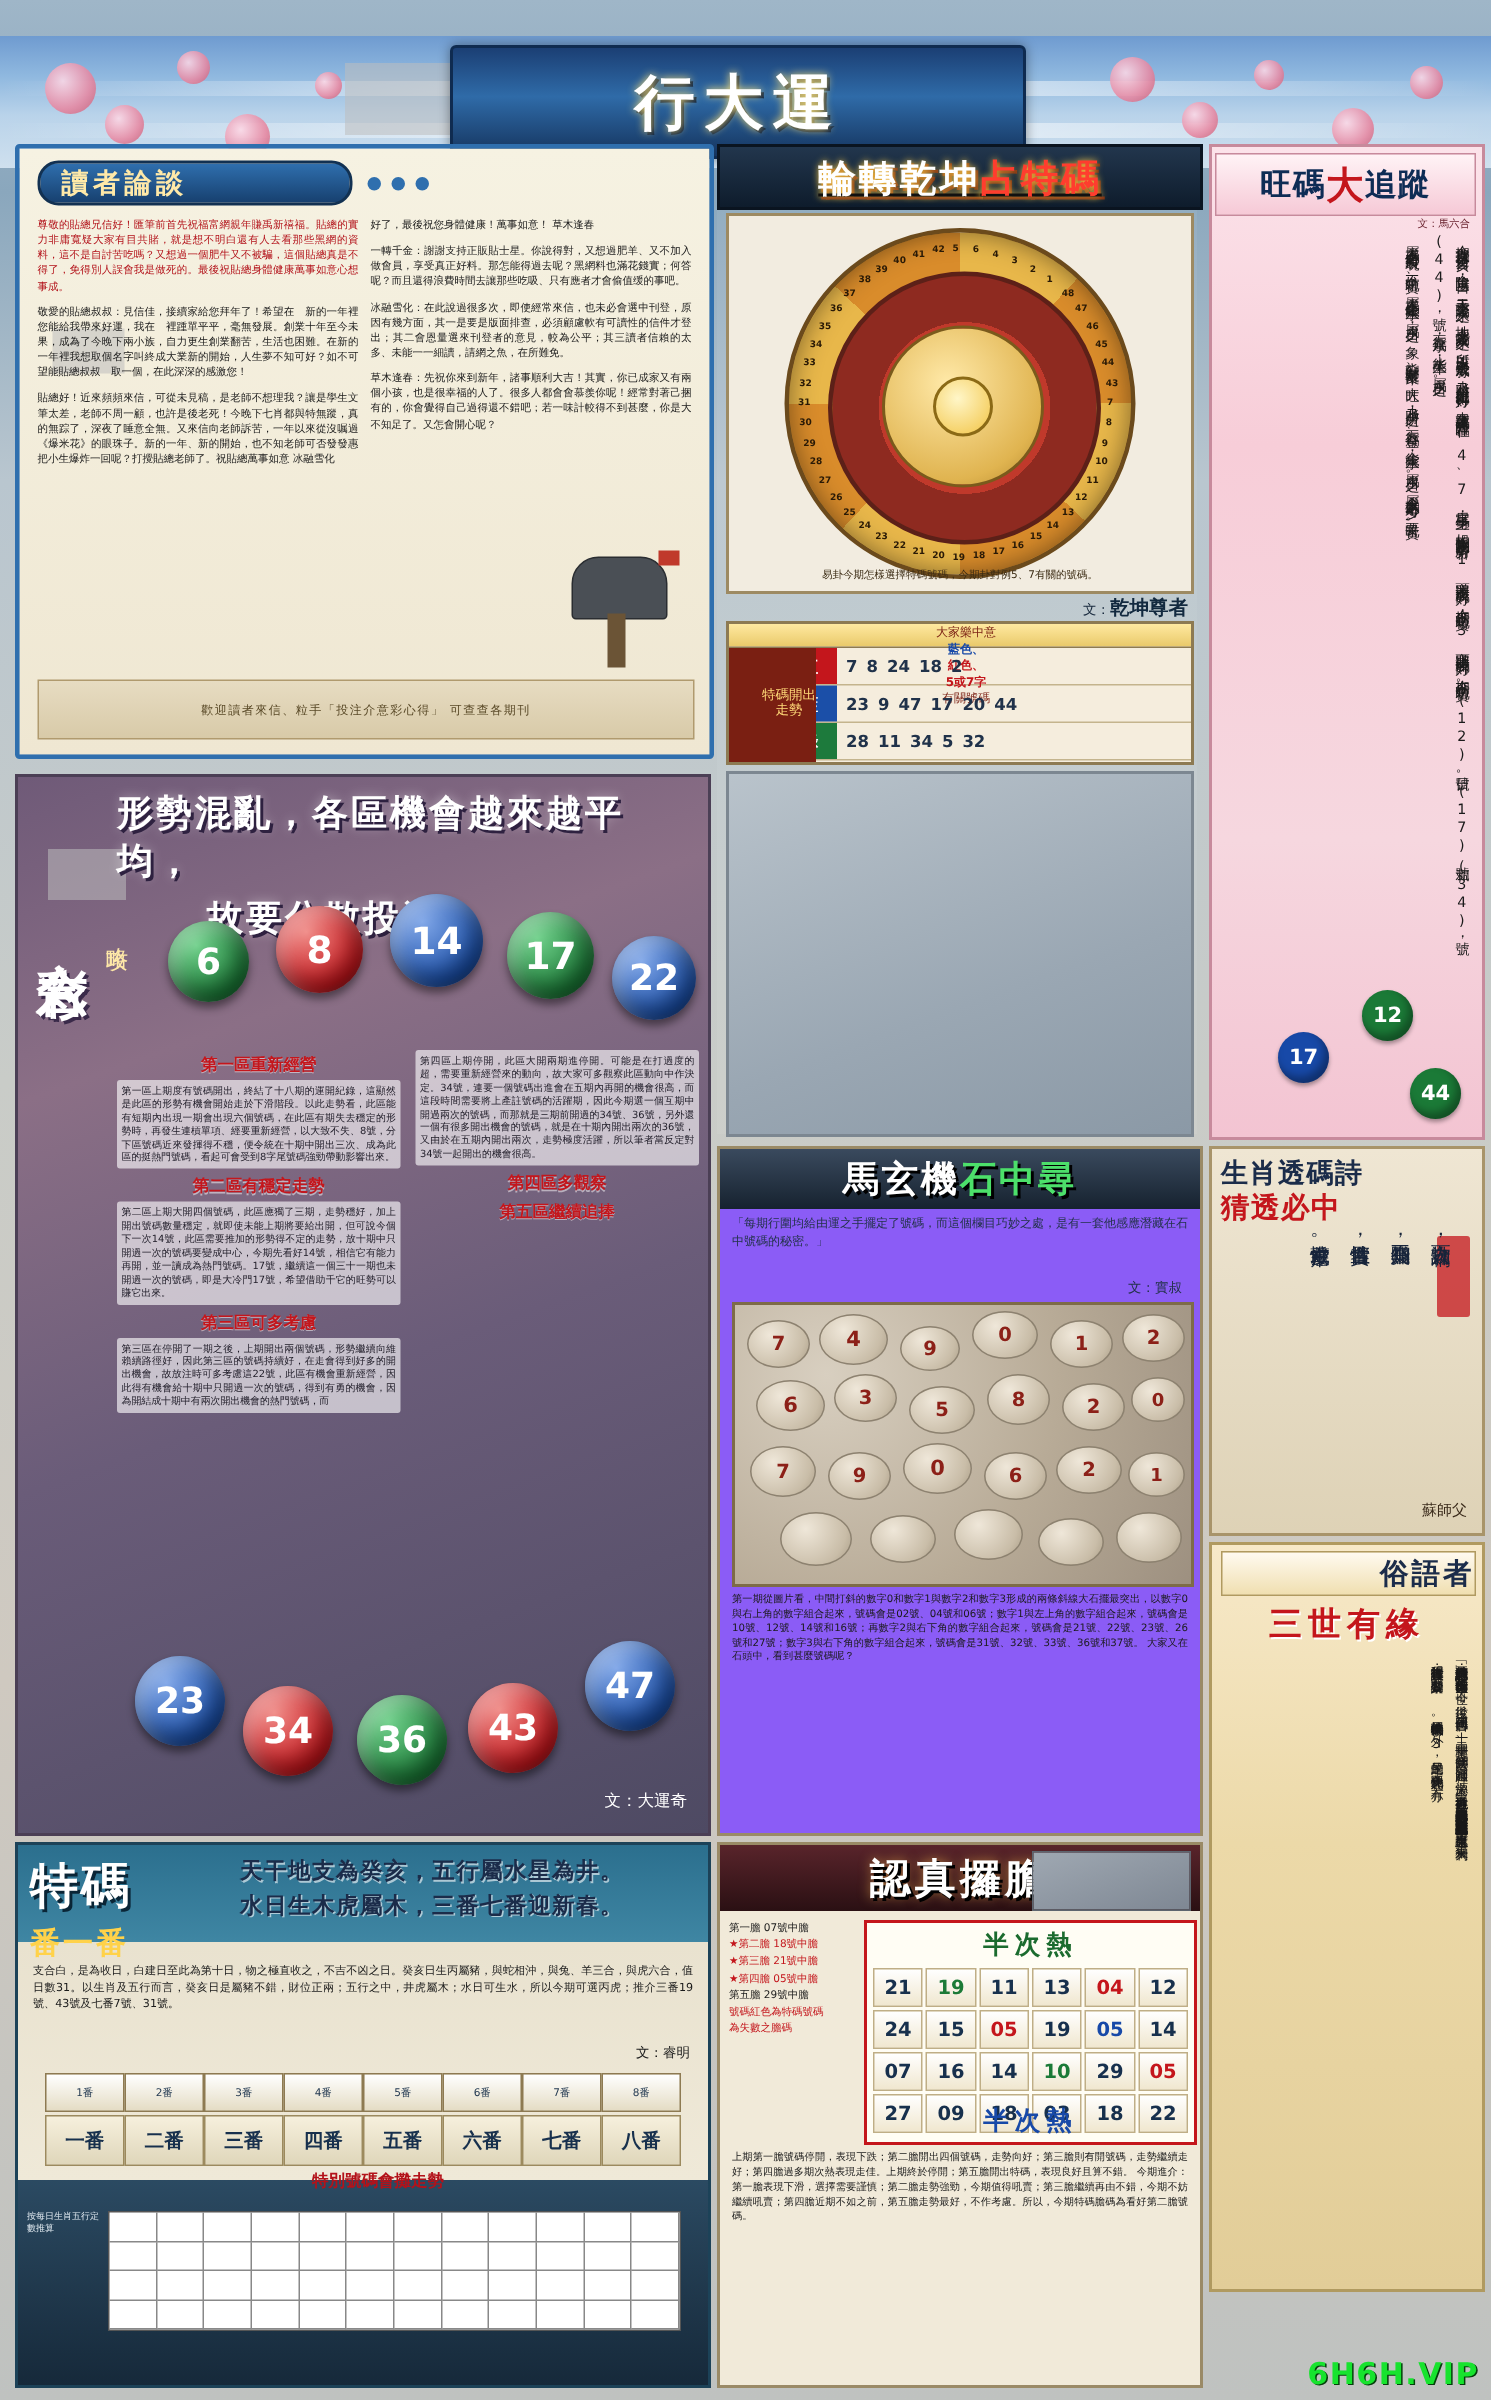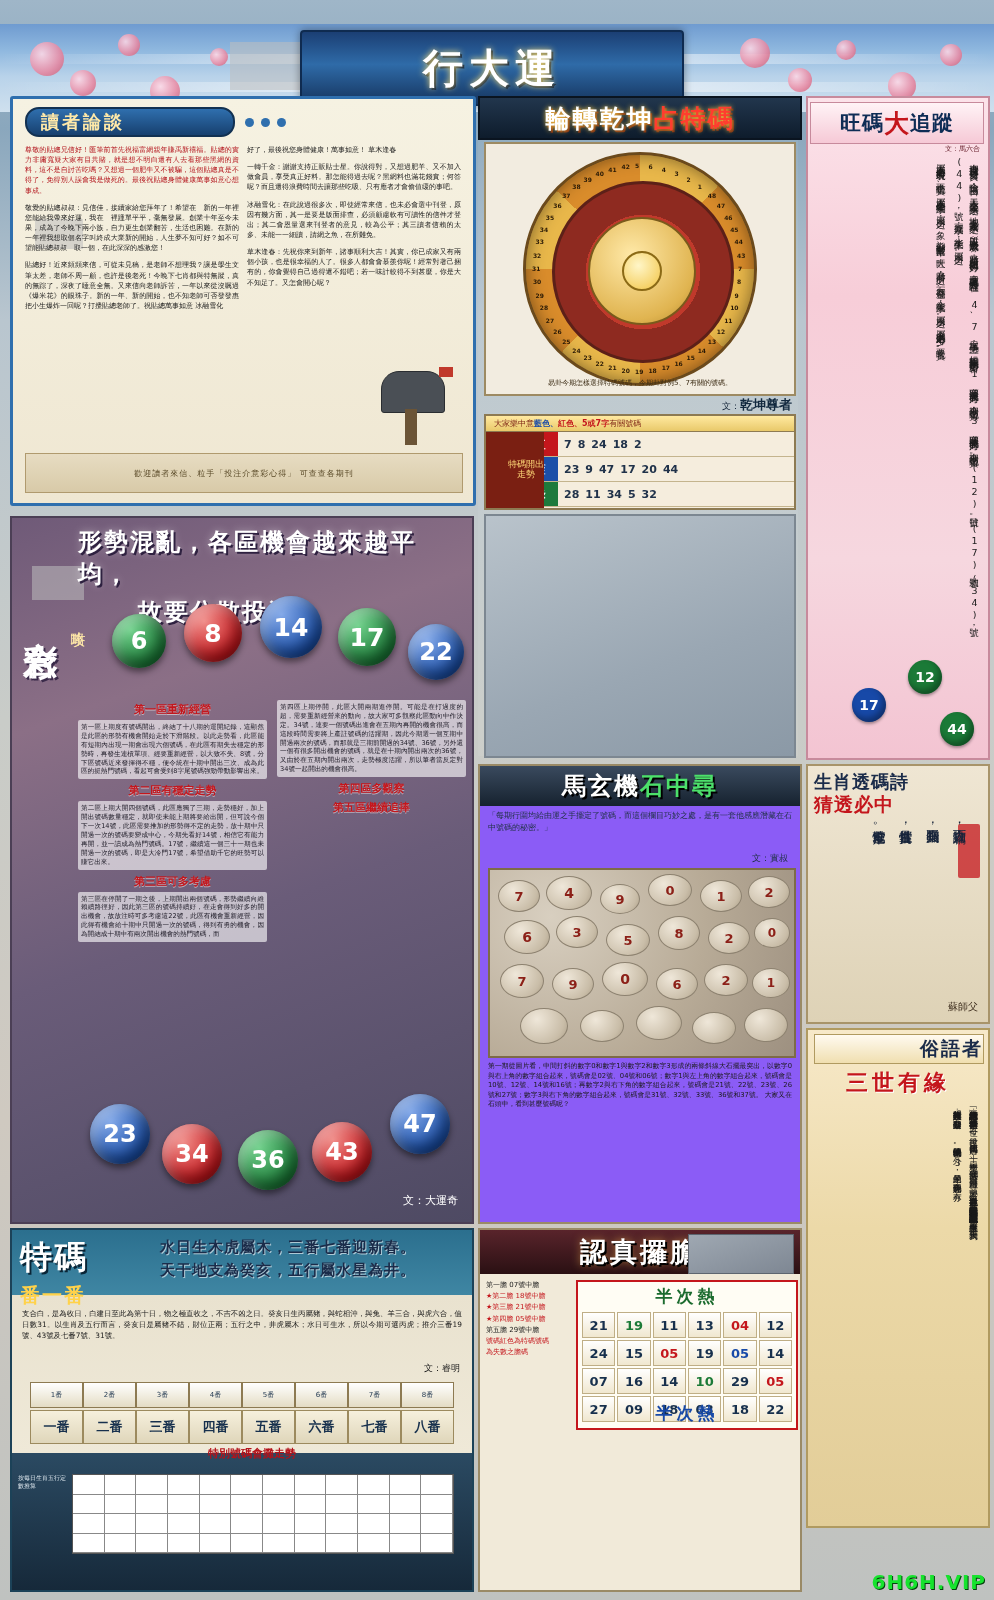--- a/index.html
+++ b/index.html
@@ -39,42 +39,42 @@
   #mailbox .box{position:absolute;left:8px;top:18px;width:62px;height:40px;background:#4a4f55;border-radius:18px 18px 3px 3px;border:1px solid #2a2d31;}
   #mailbox .post{position:absolute;left:32px;top:56px;width:12px;height:36px;background:#6b5436;}
   #mailbox .flag{position:absolute;left:66px;top:14px;width:14px;height:10px;background:#c0392b;}
   #forum-foot{position:absolute;left:12px;bottom:10px;width:436px;height:38px;
     background:linear-gradient(180deg,#e7dcc2,#d8caa8);border:1px solid #b09a6e;display:flex;align-items:center;justify-content:center;}
   #forum-foot span{font-size:8px;color:#5a4a28;letter-spacing:1px;}
 
   
   #wheelsec{left:478px;top:96px;width:320px;height:660px;background:rgba(255,255,255,.06);}
   #wheel-title{position:absolute;left:0;top:0;width:320px;height:40px;
-    background:linear-gradient(180deg,#22364d,#0e1c2c);border:2px solid #0a1420;display:flex;align-items:center;justify-content:center;}
+    background:linear-gradient(180deg,#22364d,#0e1c2c);border:2px solid #0a1420;display:flex;align-items:center;justify-content:center;text-decoration:underline;}
   #wheel-title span{font-size:25px;font-weight:bold;color:#ffffff;letter-spacing:2px;font-family:"DejaVu Serif",serif;
     text-shadow:0 0 5px #ffcf4a,2px 2px 0 #7a2a10;}
   #wheel-title .redpart{color:#ff3d2e;}
   #wheel-box{position:absolute;left:6px;top:46px;width:308px;height:250px;background:#f2ece0;border:2px solid #9d8a62;}
   #wheel{position:absolute;left:50%;top:8px;transform:translateX(-50%);width:228px;height:228px;border-radius:50%;
     background:conic-gradient(#e8b74a 0 12%,#d98c2b 12% 25%,#e8b74a 25% 37%,#d98c2b 37% 50%,#e8b74a 50% 62%,#d98c2b 62% 75%,#e8b74a 75% 87%,#d98c2b 87% 100%);
     border:3px solid #6b4a1c;box-shadow:inset 0 0 18px rgba(0,0,0,.45);}
   #wheel .ring2{position:absolute;left:26px;top:26px;width:176px;height:176px;border-radius:50%;
     background:radial-gradient(circle,#c0392b 0 46%,#8e2a20 46% 100%);border:3px solid #5c2018;}
   #wheel .ring3{position:absolute;left:62px;top:62px;width:104px;height:104px;border-radius:50%;
     background:radial-gradient(circle at 40% 35%,#ffe9a8,#e0b450 70%,#b4862c);border:2px solid #7a5a1c;}
   #wheel .hub{position:absolute;left:96px;top:96px;width:36px;height:36px;border-radius:50%;
     background:radial-gradient(circle at 40% 35%,#fff6c8,#f2c445);border:2px solid #8b6a16;}
   .wnum{position:absolute;font-size:6px;color:#2a1a06;font-weight:bold;}
   #wheel-cap{position:absolute;left:8px;bottom:6px;width:292px;font-size:7px;color:#3a2a12;text-align:center;}
   #wheel-byline{position:absolute;left:6px;top:300px;width:308px;text-align:right;font-size:9px;color:#17283c;}
   #wheel-byline b{font-size:13px;color:#12293f;}
   
   #hot{position:absolute;left:6px;top:318px;width:308px;height:92px;background:#f5eddd;border:2px solid #8d7a52;}
   #hot-head{height:16px;background:linear-gradient(180deg,#ffe9a0,#e9c96a);border-bottom:1px solid #8d7a52;
-    display:flex;align-items:center;font-size:8px;color:#7a1f12;padding-left:8px;box-sizing:border-box;}
+    display:flex;align-items:center;font-size:8px;color:#7a1f12;padding-left:8px;box-sizing:border-box;flex-direction:column;}
   #hot-head .blue{color:#1749a8;font-weight:bold;}
   #hot-head .red{color:#c4161c;font-weight:bold;}
   .hot-row{display:flex;height:24px;border-bottom:1px solid #c4b48d;}
   .hot-lbl{width:36px;display:flex;align-items:center;justify-content:center;font-size:11px;font-weight:bold;color:#fff;}
   .hot-nums{flex:1;display:flex;align-items:center;gap:6px;padding-left:6px;font-size:11px;font-weight:bold;color:#20324a;}
   .lbl-red{background:#c4161c;}.lbl-blue{background:#1b4fa8;}.lbl-green{background:#1d7a3c;}
   #hot-left{position:absolute;left:0;top:16px;width:36px;height:76px;background:#7a1f12;color:#ffd978;
     display:flex;align-items:center;justify-content:center;font-size:9px;line-height:1.1;text-align:center;padding-left:22px;}
   #photo-ph{position:absolute;left:6px;top:418px;width:308px;height:240px;background:linear-gradient(160deg,#b9c3cb,#9aa7b3 60%,#8b99a6);border:2px solid #7c8791;}
 
@@ -488,22 +488,22 @@
     <div class="iv">其行程連銀行者讀書：「朝公案辭疑石」，3 字尾的特碼機會較大。外，3字尾的是，即虎和兔之碼，亦有</div>
   </div>
 </div>
 
 <div class="abs" id="fan">
   <div id="fan-left">
     <div class="t1">特碼</div>
     <div class="t2">番一番</div>
   </div>
   <div id="fan-right">
+    <div class="l">天干地支為癸亥，五行屬水星為井。</div>
     <div class="l">水日生木虎屬木，三番七番迎新春。</div>
-    <div class="l">天干地支為癸亥，五行屬水星為井。</div>
   </div>
   <div id="fan-text">支合白，是為收日，白建日至此為第十日，物之極直收之，不吉不凶之日。癸亥日生丙屬豬，與蛇相沖，與兔、羊三合，與虎六合，值日數31。以生肖及五行而言，癸亥日是屬豬不錯，財位正兩；五行之中，井虎屬木；水日可生水，所以今期可選丙虎；推介三番19號、43號及七番7號、31號。</div>
   <div id="fan-sign">文：睿明</div>
   <div id="fan-grid">
     <div>1番</div>
     <div>2番</div>
     <div>3番</div>
     <div>4番</div>
     <div>5番</div>
     <div>6番</div>
@@ -619,15 +619,17 @@
       <div class="n red">05</div>
       <div class="n">27</div>
       <div class="n">09</div>
       <div class="n">18</div>
       <div class="n">03</div>
       <div class="n">18</div>
       <div class="n">22</div>
     </div>
     <div class="bt2" style="position:absolute;left:0;bottom:2px;width:218px;">半次熱</div>
   </div>
+  <div id="dare-body">上期第一膽號碼停開，表現下跌；第二膽開出四個號碼，走勢向好；第三膽則有開號碼，走勢繼續走好；第四膽過多期次熱表現走佳。上期終於停開；第五膽開出特碼，表現良好且算不錯。
+今期進介：第一膽表現下滑，選擇需要謹慎；第二膽走勢強勁，今期值得吼賣；第三膽繼續再由不錯，今期不妨繼續吼賣；第四膽近期不如之前，第五膽走勢最好，不作考慮。所以，今期特碼膽碼為看好第二膽號碼。</div>
 </div>
 
 <div class="abs" id="wm">6H6H.VIP</div>
 
 </body></html>

